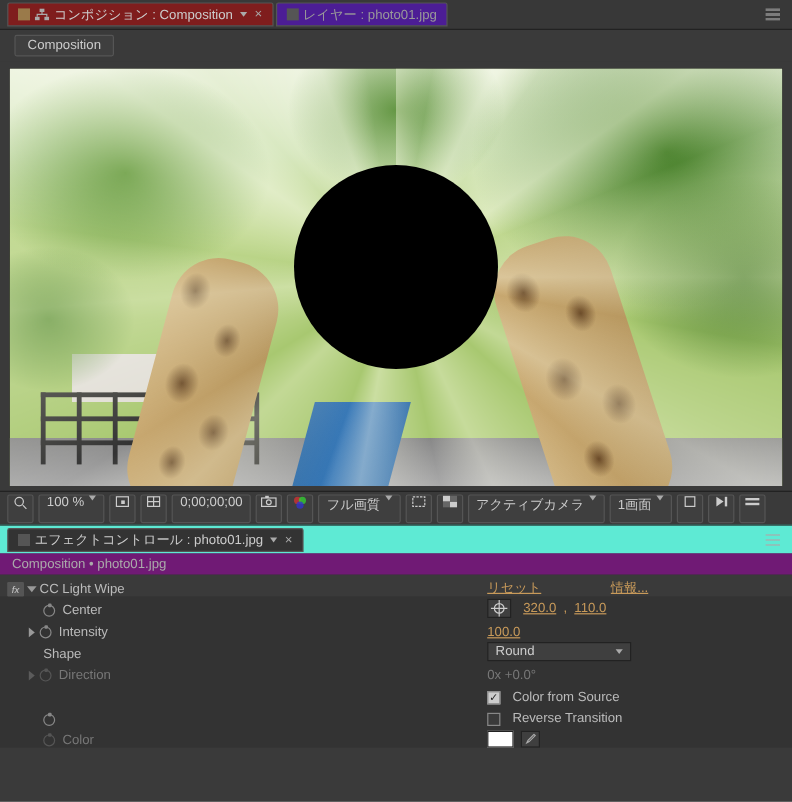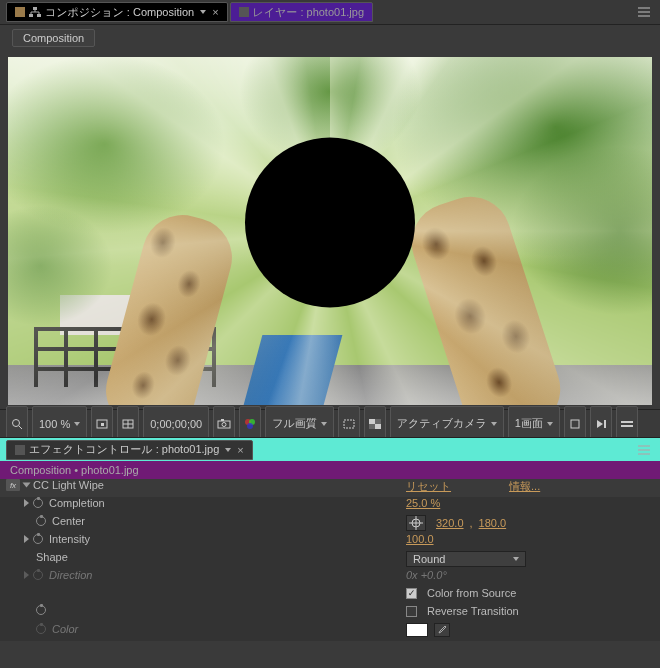--- a/index.html
+++ b/index.html
@@ -1,18 +1,18 @@
 <!DOCTYPE html>
 <html><head>
 <meta charset="utf-8">
 <style>
 * { margin: 0; padding: 0; box-sizing: border-box; font-family: "Hiragino Kaku Gothic Pro", "Meiryo", sans-serif; }
 body { background: #3a3a3a; color: #b8b8b8; font-size: 11px; width: 660px; height: 668px; overflow: hidden; }
 .top-tabs { background: #383838; border-bottom: 1px solid #222; height: 25px; display: flex; align-items: center; padding: 0 6px; position: relative; }
-.tab { display: flex; align-items: center; height: 20px; padding: 0 8px; background: #000000; border: 1px solid #555; border-radius: 2px 2px 0 0; margin-right: 2px; font-size: 11px; color: #ccc; cursor: default; }
+.tab { display: flex; align-items: center; height: 20px; padding: 0 8px; background: #7f1d1d; border: 1px solid #555; border-radius: 2px 2px 0 0; margin-right: 2px; font-size: 11px; color: #ccc; cursor: default; }
 .tab .sq { width: 10px; height: 10px; background: #9a7a4a; margin-right: 4px; }
 .tab .tree { width: 12px; height: 10px; margin-right: 4px; display: inline-block; }
 .tab.dark { background: #4c1d95; color: #999; }
 .dd { width: 0; height: 0; border-left: 3px solid transparent; border-right: 3px solid transparent; border-top: 4px solid #aaa; margin-left: 6px; }
 .close-x { margin-left: 6px; color: #aaa; font-size: 11px; }
 .menu-strip { background: #3a3a3a; padding: 4px 12px; }
 .menu-btn { display: inline-block; padding: 2px 10px; border: 1px solid #555; border-radius: 2px; background: #3f3f3f; color: #ccc; font-size: 11px; }
 .preview { padding: 6px 8px 4px 8px; background: #3a3a3a; }
 .preview-inner { width: 100%; height: 348px; position: relative; overflow: hidden; background: #000; }
 .giraffe-scene { position: absolute; inset: 0; }
@@ -56,36 +56,36 @@
     rgba(255,255,220,0.3) 120deg, transparent 132deg,
     rgba(255,255,220,0.35) 155deg, transparent 168deg,
     rgba(255,255,220,0.4) 190deg, transparent 200deg,
     rgba(255,255,220,0.3) 225deg, transparent 238deg,
     rgba(255,255,220,0.35) 265deg, transparent 278deg,
     rgba(255,255,220,0.4) 305deg, transparent 318deg,
     rgba(255,255,220,0.35) 340deg, transparent 352deg);
   mix-blend-mode: screen; }
 .black-circle { position: absolute; left: 50%; top: 50%; width: 170px; height: 170px; background: #000; border-radius: 50%; transform: translate(-50%, -55%); }
 .footer-bar { background: #3a3a3a; border-top: 1px solid #222; padding: 4px 6px; display: flex; align-items: center; gap: 4px; height: 28px; }
-.fctl { display: flex; align-items: center; justify-content: center; height: 35px; border: 1px solid #555; background: #3f3f3f; border-radius: 2px; padding: 0 6px; font-size: 11px; color: #ccc; }
+.fctl { display: flex; justify-content: center; height: 24px; border: 1px solid #555; background: #3f3f3f; border-radius: 2px; padding: 0 6px; font-size: 11px; color: #ccc; }
 .fctl.icon { width: 22px; padding: 0; }
 .fctl .dd { margin-left: 4px; }
 .panel2-tabs { background: #5eead4; border-top: 1px solid #222; height: 24px; display: flex; align-items: center; padding: 0 6px; position: relative; }
 .bread { background: #701a75; padding: 3px 10px; color: #aaa; font-size: 11px; }
 .effects { background: #333; }
-.row { display: flex; align-items: flex-start; height: 18px; padding: 0 6px; }
+.row { display: flex; align-items: flex-end; height: 18px; padding: 0 6px; }
 .left { display: flex; align-items: center; width: 400px; }
 .tw { display: inline-block; width: 0; height: 0; border-top: 4px solid transparent; border-bottom: 4px solid transparent; border-left: 5px solid #999; margin-right: 4px; cursor: pointer; }
 .tw.open { transform: rotate(90deg); }
 .fx { width: 14px; height: 12px; background: #555; color: #ccc; font-size: 8px; display: inline-flex; align-items: center; justify-content: center; margin-right: 4px; border-radius: 1px; font-style: italic; }
 .stp { width: 10px; height: 10px; border: 1px solid #888; border-radius: 50%; margin-right: 6px; position: relative; }
 .stp::before { content: ""; position: absolute; top: -2px; left: 3px; width: 3px; height: 3px; background: #888; border-radius: 1px; }
 .stp.off { opacity: 0.4; }
 .lbl { color: #bbb; }
-.lbl.dim { color: #777; font-style: italic; }
+.lbl.dim { color: #777; }
 .lnk { color: #c89a5a; text-decoration: underline; cursor: pointer; }
 .valcell { display: flex; align-items: center; gap: 6px; }
 .select { display: inline-flex; align-items: center; justify-content: space-between; min-width: 120px; height: 16px; padding: 0 6px; background: #3f3f3f; border: 1px solid #222; color: #ccc; }
 .chk { width: 11px; height: 11px; border: 1px solid #888; background: #ccc; display: inline-flex; align-items: center; justify-content: center; margin-right: 4px; font-size: 9px; color: #222; }
 .swatch { width: 22px; height: 14px; background: #fff; border: 1px solid #222; }
 .eyedrop { width: 16px; height: 14px; background: #3f3f3f; border: 1px solid #222; display: inline-flex; align-items: center; justify-content: center; font-size: 9px; color: #aaa; }
 .cross { width: 20px; height: 16px; background: #3f3f3f; border: 1px solid #222; display: inline-flex; align-items: center; justify-content: center; margin-right: 4px; }
 .bars { width: 12px; height: 10px; background: linear-gradient(0deg, #aaa 2px, transparent 2px, transparent 4px, #aaa 4px, #aaa 6px, transparent 6px, transparent 8px, #aaa 8px); margin-left: auto; margin-right: 4px; opacity: 0.6; }
 </style>
 </head>
@@ -243,45 +243,37 @@
   <div class="row" style="background:#3a3a3a">
     <div class="left">
       <span class="fx">fx</span>
       <span class="tw open"></span>
       <span class="lbl">CC Light Wipe</span>
     </div>
     <span class="lnk" style="margin-right:58px">リセット</span>
     <span class="lnk">情報...</span>
   </div>
 
-  <div class="row">
-    <div class="left" style="padding-left:18px">
-      <span class="tw"></span>
-      <span class="stp"></span>
-      <span class="lbl">Completion</span>
-    </div>
-    <span class="lnk">25.0 %</span>
-  </div>
 
   <div class="row">
     <div class="left" style="padding-left:30px">
       <span class="stp"></span>
       <span class="lbl">Center</span>
     </div>
     <div class="valcell">
       <span class="cross">
           <svg width="14" height="14" viewBox="0 0 14 14">
             <circle cx="7" cy="7" r="4" stroke="#ccc" fill="none"></circle>
             <line x1="7" y1="0" x2="7" y2="14" stroke="#ccc"></line>
             <line x1="0" y1="7" x2="14" y2="7" stroke="#ccc"></line>
           </svg>
         </span>
       <span class="lnk">320.0</span>
         <span style="color:#c89a5a">,</span>
-      <span class="lnk">180.0</span>
+      <span class="lnk">110.0</span>
     </div>
   </div>
 
   <div class="row">
     <div class="left" style="padding-left:18px">
       <span class="tw"></span>
       <span class="stp"></span>
       <span class="lbl">Intensity</span>
     </div>
     <span class="lnk">100.0</span>

